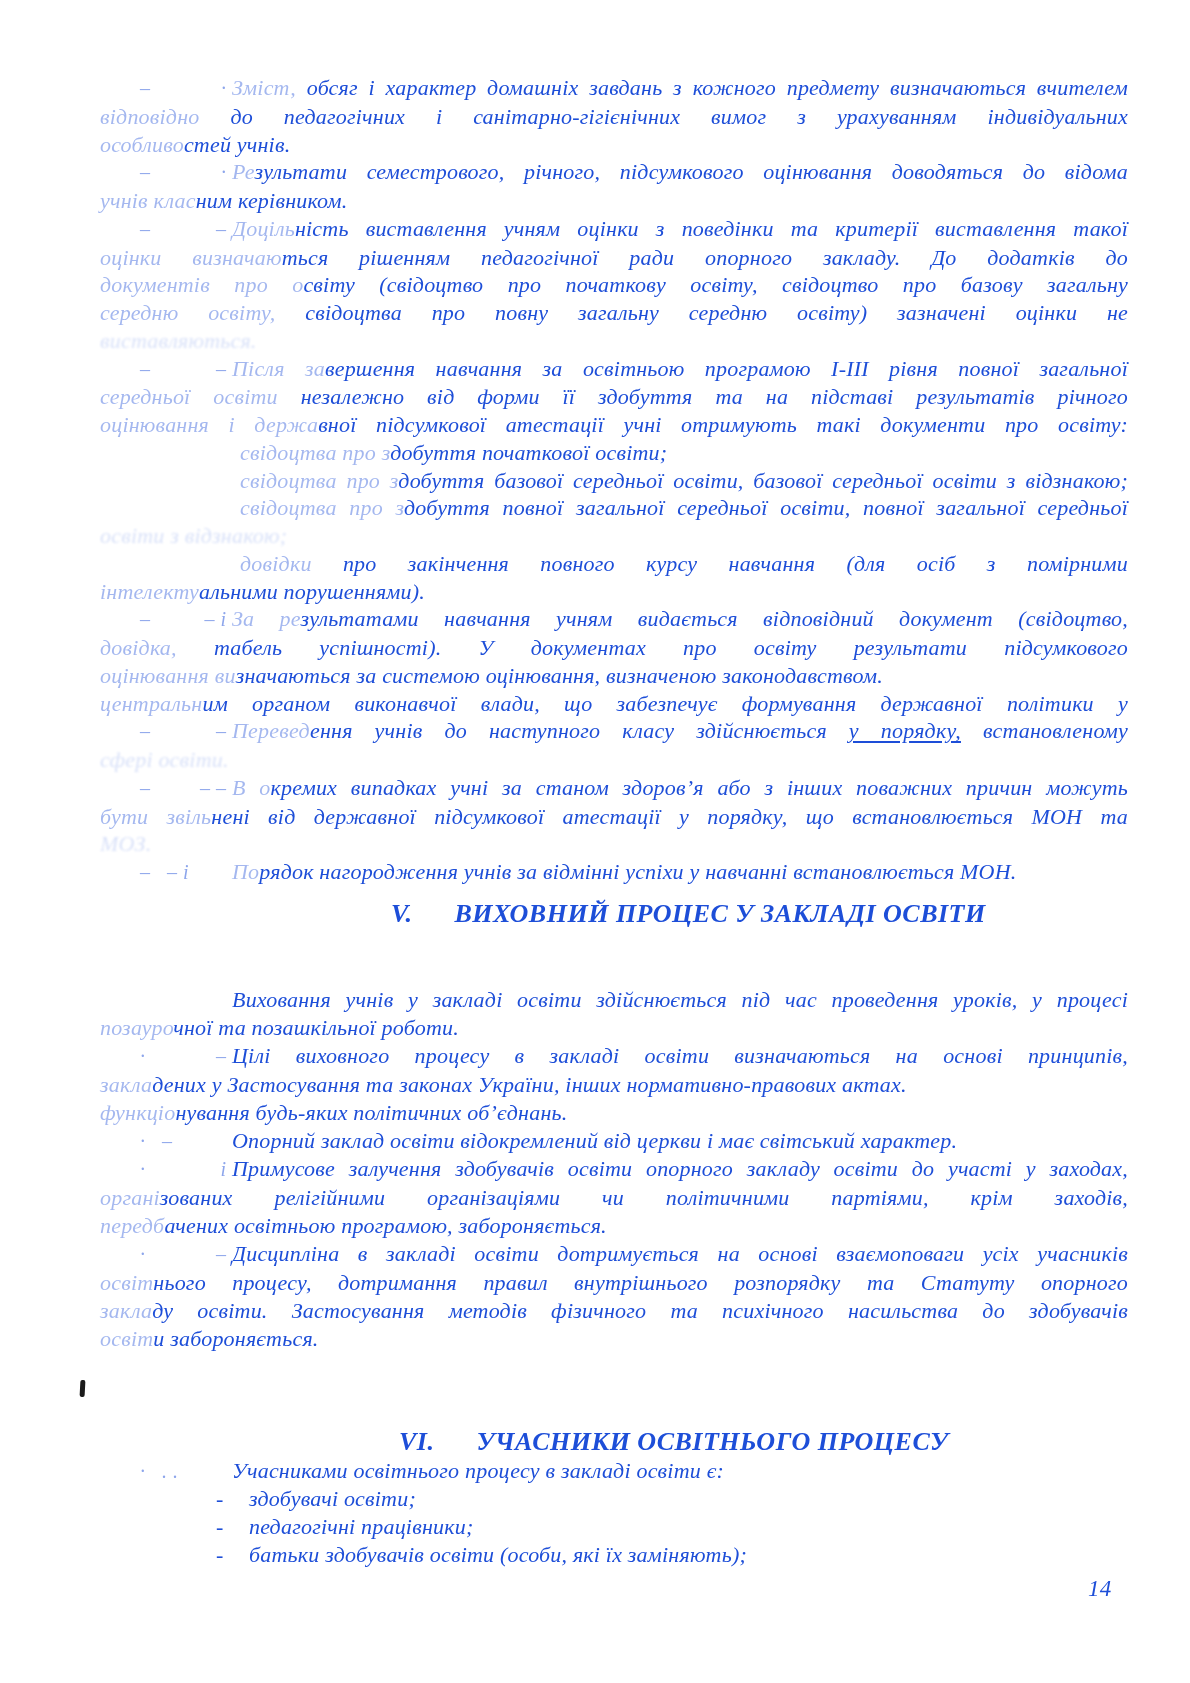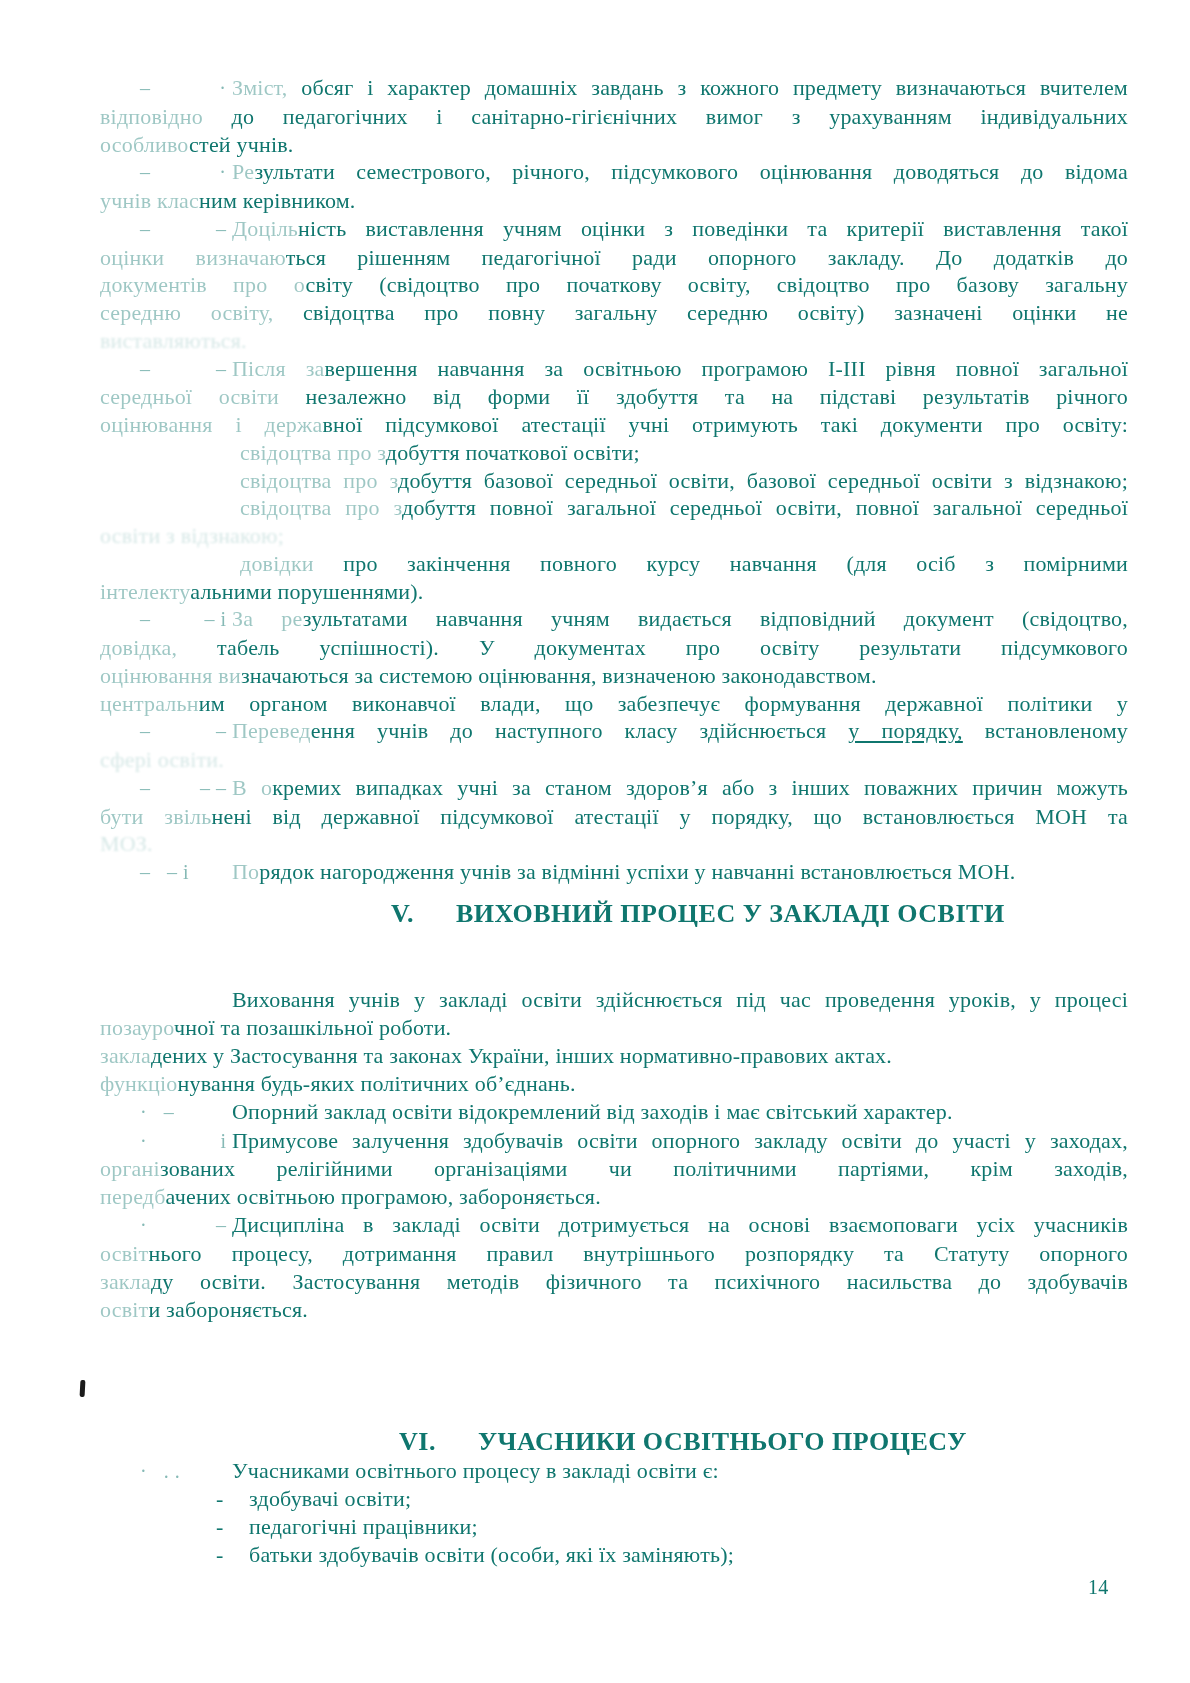--- a/index.html
+++ b/index.html
@@ -1,42 +1,42 @@
 <!DOCTYPE html>
 <html><head>
 <meta charset="utf-8">
 <style>
   * { margin:0; padding:0; box-sizing:border-box; }
   html,body { background:#ffffff; }
   .page {
     position:relative; width:1190px; height:1683px;
     background:#ffffff; overflow:hidden;
     font-family:"Liberation Serif","DejaVu Serif",serif;
-    color:#0f766e; font-size:22px; letter-spacing:.2px;
+    color:#1d4ed8; font-size:22px; letter-spacing:.2px;font-style:italic;
   }
   .tblock { position:absolute; left:100px; width:1028px; }
   #top-block { top:74px;  line-height:27.75px; }
   #v-block   { top:986px; line-height:27.9px; }
   #vi-block  { top:1457px; line-height:28px; }
   .line { min-height:1em; }
   .j { text-align:justify; text-align-last:justify; }
   .line .mk { display:inline-block; margin-left:40px; width:92px;
               opacity:.5; filter:blur(.4px); letter-spacing:6px; font-size:20px; }
   .sub  { padding-left:140px; }
   .list { padding-left:116px; }
   .list .dash { display:inline-block; width:33px; }
   .gh  { opacity:.4;  filter:blur(.5px); }
   .dim { opacity:.17; filter:blur(.8px); }
   .und { text-decoration:underline; text-underline-offset:3px; }
   .heading { position:absolute; font-weight:700; font-size:26px;
              letter-spacing:.5px; white-space:nowrap; }
   #heading-v  { left:368px; top:899px;margin-left:23px; }
   #heading-vi { left:399px; top:1427px; }
   .hnum { display:inline-block; margin-right:42px; }
-  #page-number { position:absolute; left:1088px; top:1576px; font-size:20px; }
+  #page-number { position:absolute; left:1088px; top:1576px; font-size:23px; }
   .artifact { position:absolute; left:80px; top:1380px; width:5px; height:17px;
               background:#1b1b1b; border-radius:2px; transform:rotate(3deg); }
 </style>
 </head>
 <body>
 
 <div class="page">
 
   <div id="top-block" class="tblock">
       <div class="line first j"><span class="mk">– ·</span><span class="gh">Зміст,</span><span class="tx"> обсяг і характер домашніх завдань з кожного предмету визначаються вчителем</span></div>
@@ -70,23 +70,24 @@
       <div class="line first"><span class="mk">– –і</span><span class="gh">По</span><span class="tx">рядок нагородження учнів за відмінні успіхи у навчанні встановлюється МОН.</span></div>
     </div>
 
   <div id="heading-v" class="heading">
     <span class="hnum">V.</span><span>ВИХОВНИЙ ПРОЦЕС У ЗАКЛАДІ ОСВІТИ</span>
   </div>
 
   <div id="v-block" class="tblock">
       <div class="line first j"><span class="mk"></span><span class="tx">Виховання учнів у закладі освіти здійснюється під час проведення уроків, у процесі</span></div>
       <div class="line cont"><span class="gh">позауро</span><span class="tx">чної та позашкільної роботи.</span></div>
+      <div class="line first j"><span class="mk">· –</span><span class="tx">Цілі виховного процесу в закладі освіти визначаються на основі принципів,</span></div>
       <div class="line cont"><span class="gh">закла</span><span class="tx">дених у Застосування та законах України, інших нормативно-правових актах.</span></div>
       <div class="line cont"><span class="gh">функціо</span><span class="tx">нування будь-яких політичних об’єднань.</span></div>
-      <div class="line first"><span class="mk">· –</span><span class="tx">Опорний заклад освіти відокремлений від заходів і має світський характер.</span></div>
+      <div class="line first"><span class="mk">· –</span><span class="tx">Опорний заклад освіти відокремлений від церкви і має світський характер.</span></div>
       <div class="line first j"><span class="mk">· і</span><span class="tx">Примусове залучення здобувачів освіти опорного закладу освіти до участі у заходах,</span></div>
       <div class="line cont j"><span class="gh">органі</span><span class="tx">зованих релігійними організаціями чи політичними партіями, крім заходів,</span></div>
       <div class="line cont"><span class="gh">передб</span><span class="tx">ачених освітньою програмою, забороняється.</span></div>
       <div class="line first j"><span class="mk">· –</span><span class="tx">Дисципліна в закладі освіти дотримується на основі взаємоповаги усіх учасників</span></div>
       <div class="line cont j"><span class="gh">освіт</span><span class="tx">нього процесу, дотримання правил внутрішнього розпорядку та Статуту опорного</span></div>
       <div class="line cont j"><span class="gh">закла</span><span class="tx">ду освіти. Застосування методів фізичного та психічного насильства до здобувачів</span></div>
       <div class="line cont"><span class="gh">освіт</span><span class="tx">и забороняється.</span></div>
     </div>
 
   <div class="artifact"></div>

